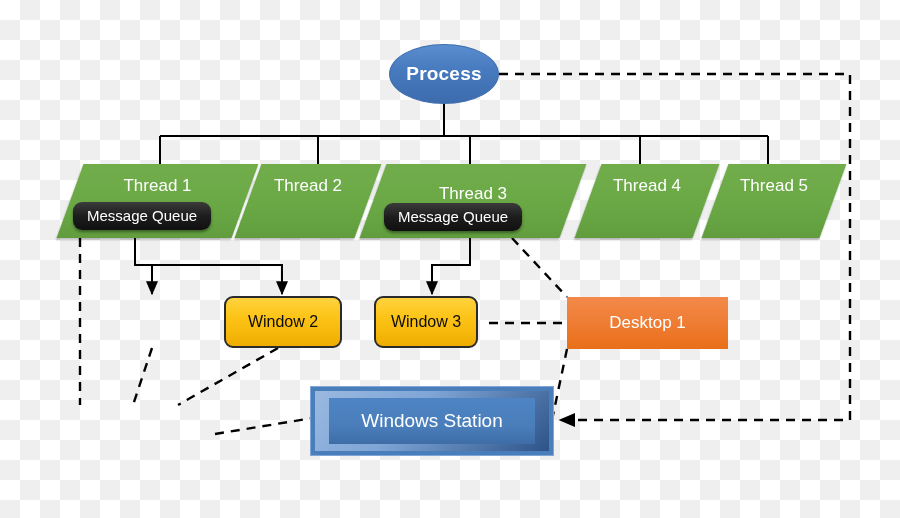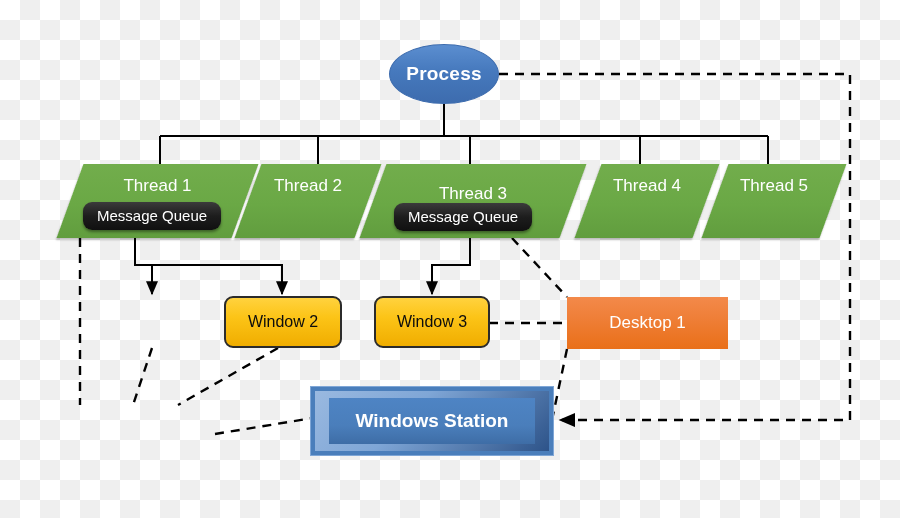--- a/index.html
+++ b/index.html
@@ -78,21 +78,20 @@
   .msg-queue {
     position: absolute;
     background: linear-gradient(180deg, #3b3b3b 0%, #1d1d1d 50%, #101010 100%);
     border-radius: 9px;
     color: #ffffff;
     font-size: 15px;
     padding: 5px 14px 6px 14px;
     white-space: nowrap;
     box-shadow: 0 2px 3px rgba(0,0,0,.4);
     text-align: center;
-    margin-left: 10px;
   }
 
   
   .window-box {
     border-radius: 9px;
     background: linear-gradient(180deg, #ffd23e 0%, #fcc417 40%, #f0ad00 100%);
     border: 2px solid #2b2b2b;
     color: #0d0d0d;
     font-size: 16px;
   }
@@ -103,21 +102,20 @@
     color: #ffffff;
     font-size: 17px;
   }
 
   
   .station {
     background: #4a7ebb;
     border: 1px solid #7fa6d6;
     padding: 13px;
     box-sizing: border-box;
-    font-weight: bold;
   }
   .station-bevel {
     position: absolute;
     inset: 4px;
     background:
       linear-gradient(135deg, #9ab9e0 0%, #7fa6d6 40%, #2d5389 100%);
   }
   .station-face {
     position: absolute;
     left: 18px;
@@ -206,21 +204,21 @@
   </div>
 
   <div class="thread-wrap" style="left:715px; top:164px; width:118px; height:74px;">
     <div class="thread-shape"></div>
     <div class="thread-label" style="top:12px;">Thread 5</div>
   </div>
 
   <div class="node window-box" style="left:224px; top:296px; width:118px; height:52px;">
     <span>Window 2</span>
   </div>
-  <div class="node window-box" style="left:374px; top:296px; width:116px; height:52px;">
+  <div class="node window-box" style="left:374px; top:296px; width:104px; height:52px;">
     <span>Window 3</span>
   </div>
 
   <div class="node desktop-box" style="left:567px; top:297px; width:161px; height:52px;">
     <span>Desktop 1</span>
   </div>
 
   <div class="node station" style="left:310px; top:386px; width:244px; height:70px;">
     <div class="station-bevel"></div>
     <div class="station-face">

